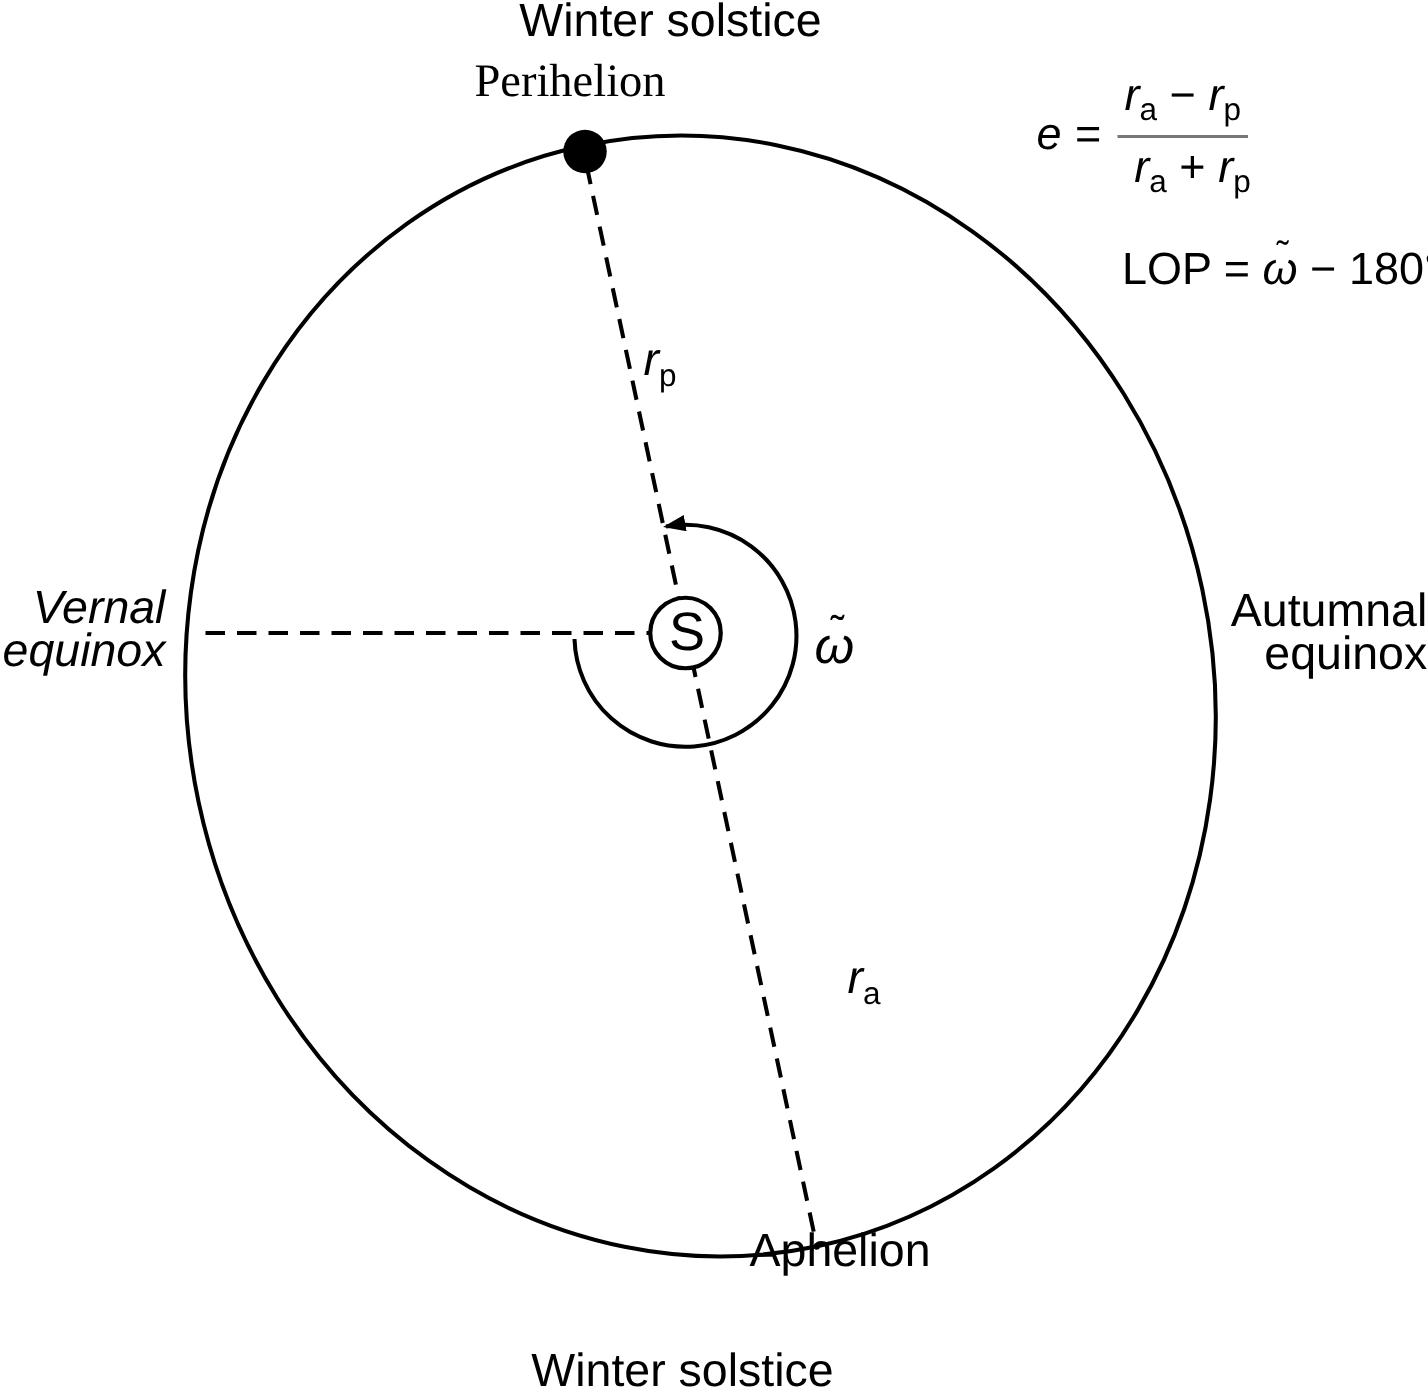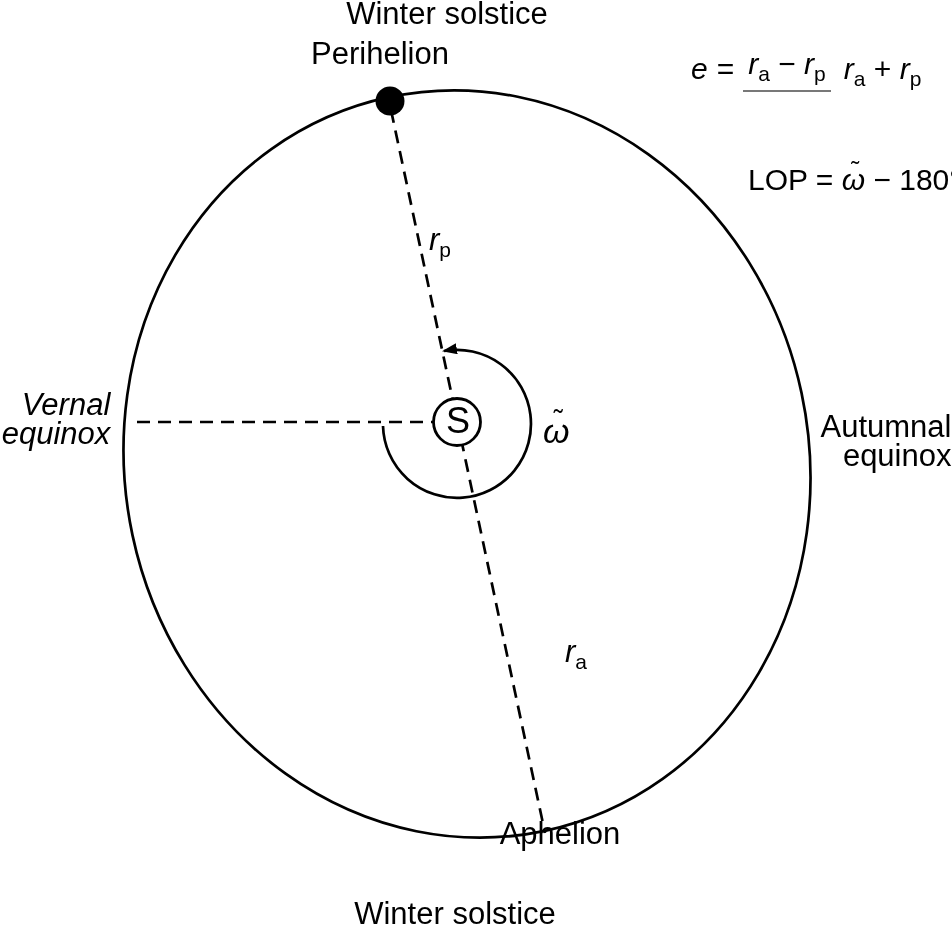--- a/index.html
+++ b/index.html
@@ -43,21 +43,21 @@
     position: absolute;
     left: 58%; top: -0.30em;
     transform: translateX(-50%);
     font-size: 0.8em;
     font-style: normal;
     line-height: 1;
   }
 
   .eq { position: absolute; font-size: 30px; line-height: 1; white-space: nowrap; }
   .eq-e { display: flex; align-items: center; gap: 9px; }
-  .frac { display: inline-flex; align-items: center; }
+  .frac { display: inline-flex; flex-direction: column; align-items: center; }
   .frac .num {
     padding: 2px 5px 5px;
     border-bottom: 2px solid #787878;
     line-height: 1.05;
   }
   .frac .den { padding-top: 4px; line-height: 1.05; margin-left: 13px; }
 
   .sun-letter {
     position: absolute;
     font-size: 36px;
@@ -83,28 +83,28 @@
 
   <path d="M 383 426 A 74 74 0 1 0 444 351" fill="none" stroke-width="2.7" marker-end="url(#arrow)" stroke="#000000"></path>
 
   <circle cx="457" cy="422" r="23.5" fill="#ffffff" stroke-width="2.8" stroke="#000000"></circle>
 
   <circle cx="390" cy="101" r="14.5" fill="#000000"></circle>
 </svg>
 
 <div class="lbl" style="left:447px; top:-1px;">Winter solstice</div>
 
-<div class="lbl" style="left:380px; top:39px;">Perihelion</div>
+<div class="lbl" style="left:380px; top:39px;font-family:Liberation Serif, serif;">Perihelion</div>
 
 <div class="lbl lbl-multiline" style="left:56px; top:390px;font-style:italic;">
   <span>Vernal</span><br>
   <span>equinox</span>
 </div>
 
-<div class="lbl lbl-multiline" style="left:886px; top:412px;">
+<div class="lbl lbl-multiline" style="left:886px; top:392px;">
   <span>Autumnal</span><br>
   <span>equinox</span>
 </div>
 
 <div class="lbl" style="left:560px; top:819px;">Aphelion</div>
 
 <div class="lbl" style="left:455px; top:899px;">Winter solstice</div>
 
 <div class="sun-letter" style="left:458px; top:403px;">S</div>
 

